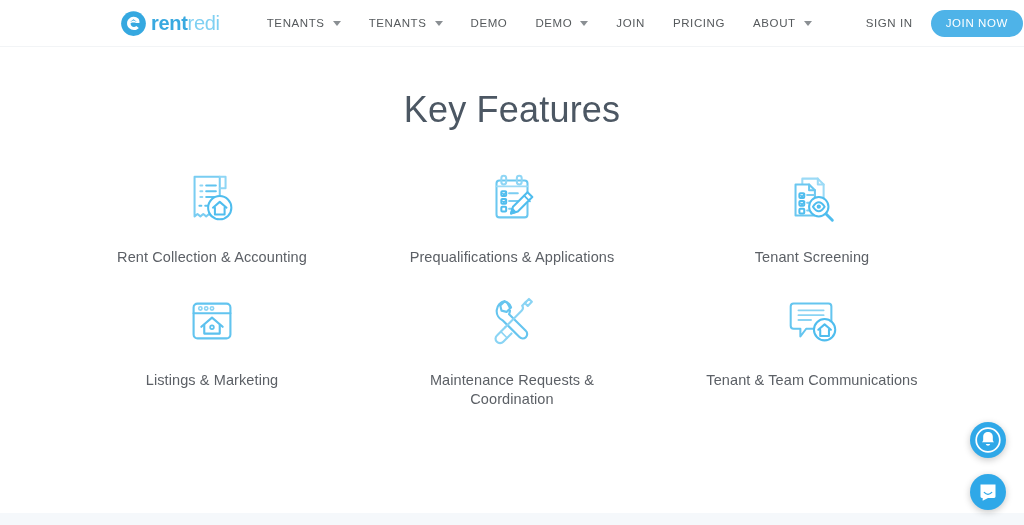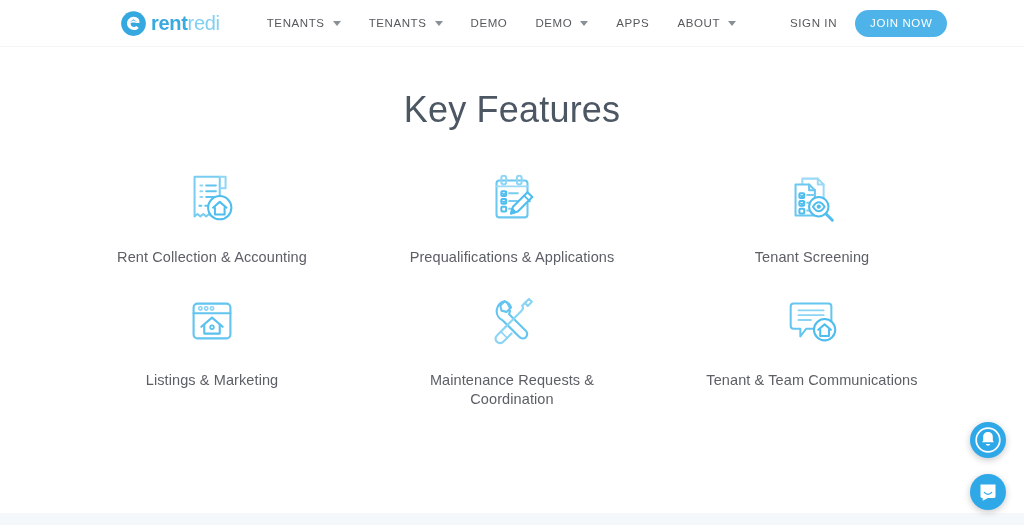--- a/index.html
+++ b/index.html
@@ -159,21 +159,24 @@
         <span class="caret"></span>
       </div>
       <div class="nav-item">
         <span>DEMO</span>
       </div>
       <div class="nav-item">
         <span>DEMO</span>
         <span class="caret"></span>
       </div>
       <div class="nav-item">
-        <span>APPS</span>
+        <span>JOIN</span>
+      </div>
+      <div class="nav-item">
+        <span>PRICING</span>
       </div>
       <div class="nav-item">
         <span>ABOUT</span>
         <span class="caret"></span>
       </div>
     </nav>
 
     <span class="signin">SIGN IN</span>
     <button class="joinnow">JOIN NOW</button>
   </div>

